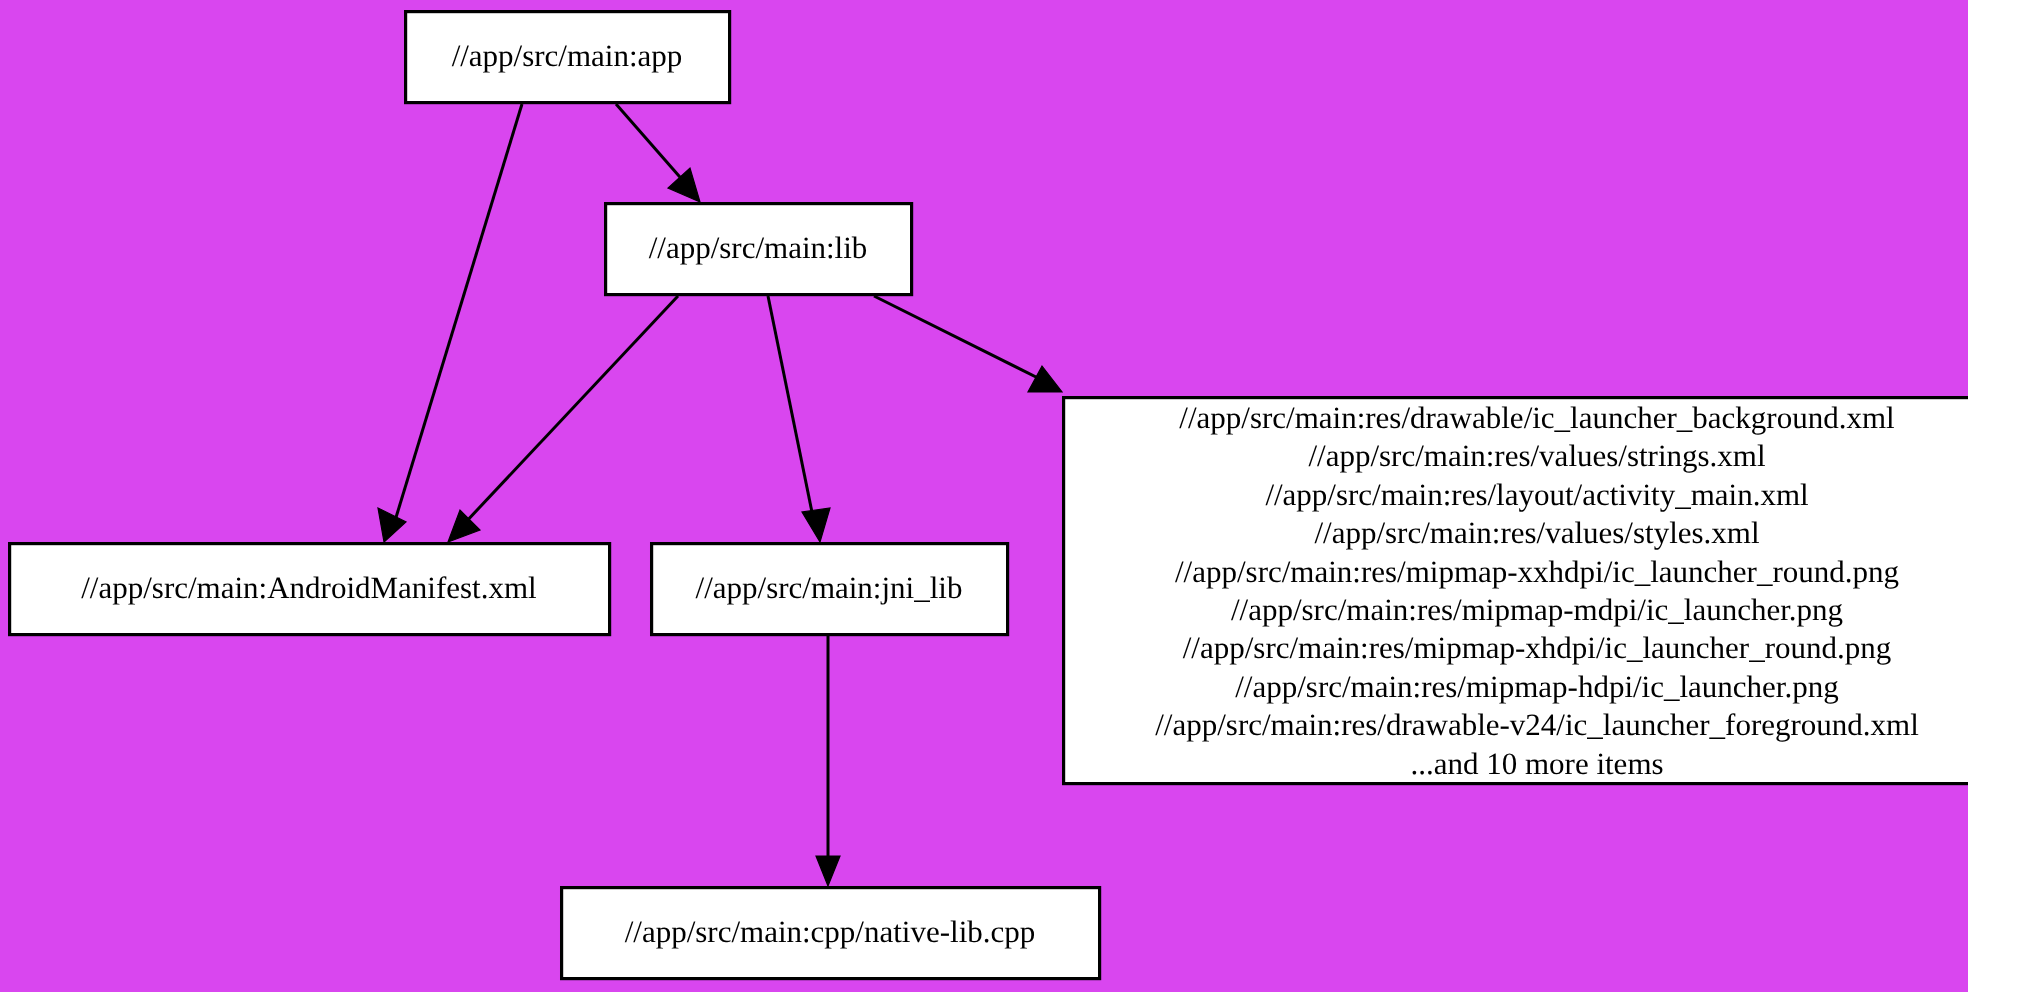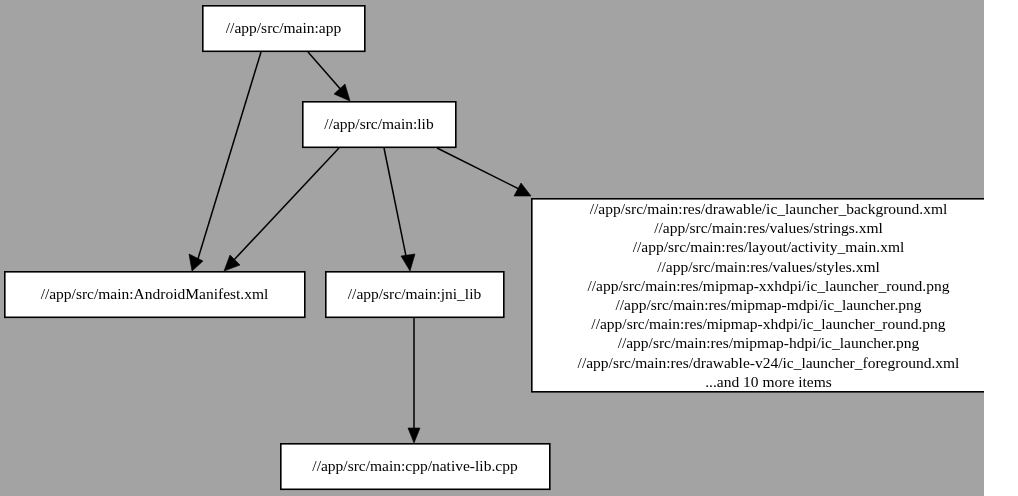--- a/index.html
+++ b/index.html
@@ -4,21 +4,21 @@
 <style>
   html, body {
     margin: 0;
     padding: 0;
     background: #ffffff;
   }
   #graph-root {
     position: relative;
     width: 984px;
     height: 496px;
-    background: #a3a3a3;
+    background: #d946ef;
     font-family: "Liberation Serif", "DejaVu Serif", serif;
     overflow: hidden;
   }
   svg.graph-canvas {
     position: absolute;
     left: 0;
     top: 0;
     width: 1018px;
     height: 496px;
     display: block;

